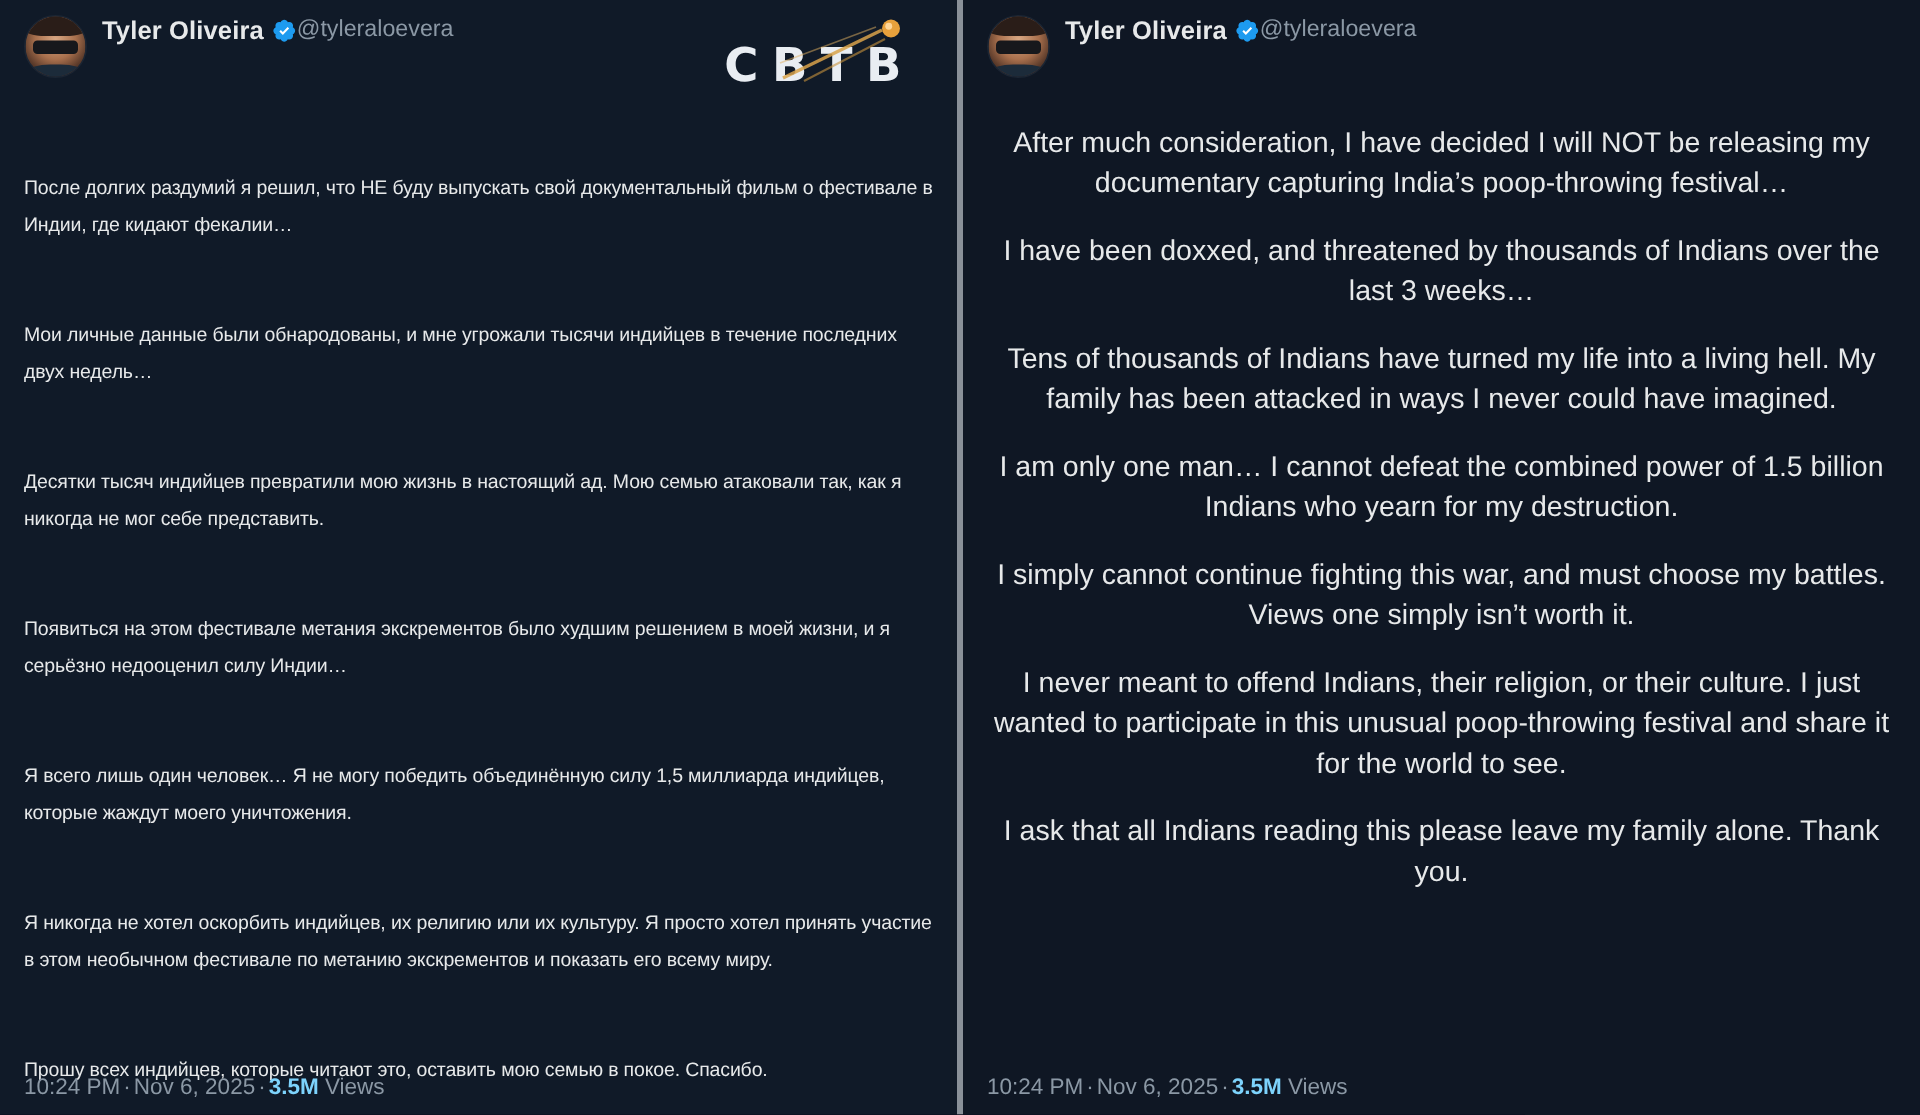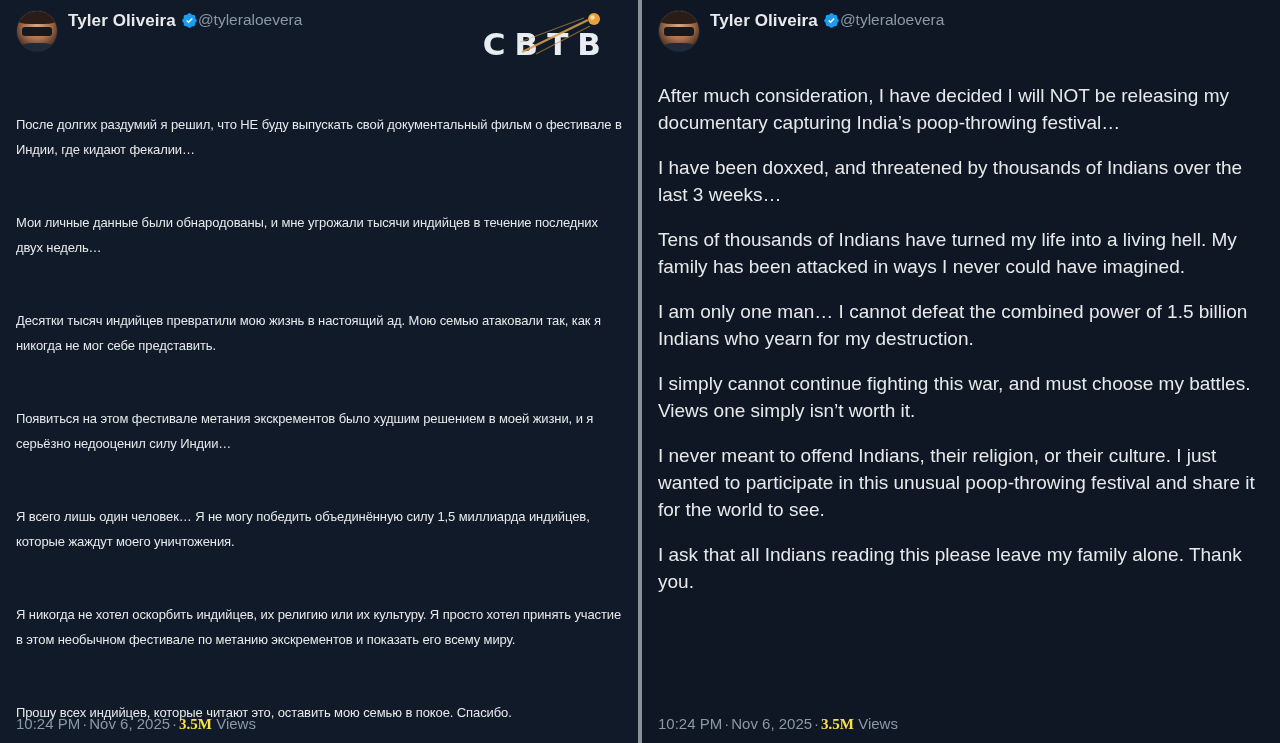--- a/index.html
+++ b/index.html
@@ -148,37 +148,36 @@
     line-height: 25px;
     font-family: Liberation Sans, sans-serif;
     letter-spacing: -0.1px;
     margin-top: 48px;
   }
   .pane-right .para {
     font-size: 19px;
     line-height: 27px;
     font-family: "Liberation Sans", sans-serif;
   }
-  .pane-right .tweet-body { margin-top: 18px; }
+  .pane-right .tweet-body { margin-top: 18px; text-align: center; }
   .pane-left .tweet-body { margin-top: 8px; }
   .pane-right .para { margin-bottom: 18px; }
 
   
   .tweet-footer {
     position: absolute;
     bottom: 10px;
     left: 16px;
     color: #8b98a5;
     font-size: 15px;
     white-space: nowrap;
   }
   .tweet-footer .views-count {
-    color: #fde047;
+    color: #7dd3fc;
     font-weight: bold;
-    font-family: Liberation Serif, serif;
   }
   .tweet-footer .sep { padding: 0 2px; }
 </style>
 </head>
 <body>
 
 <div class="screen">
 
   <div class="pane pane-left">
 

